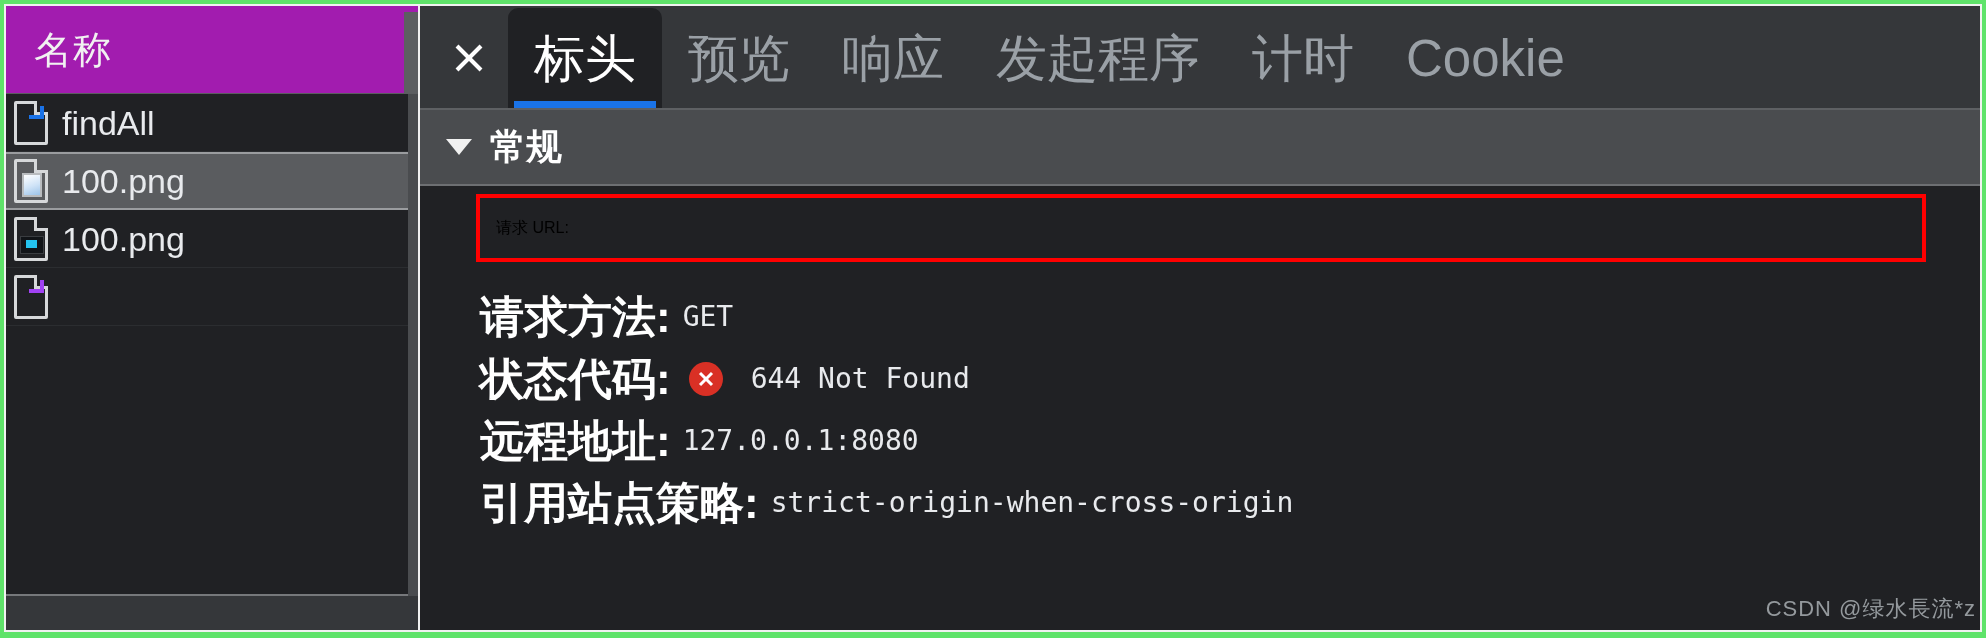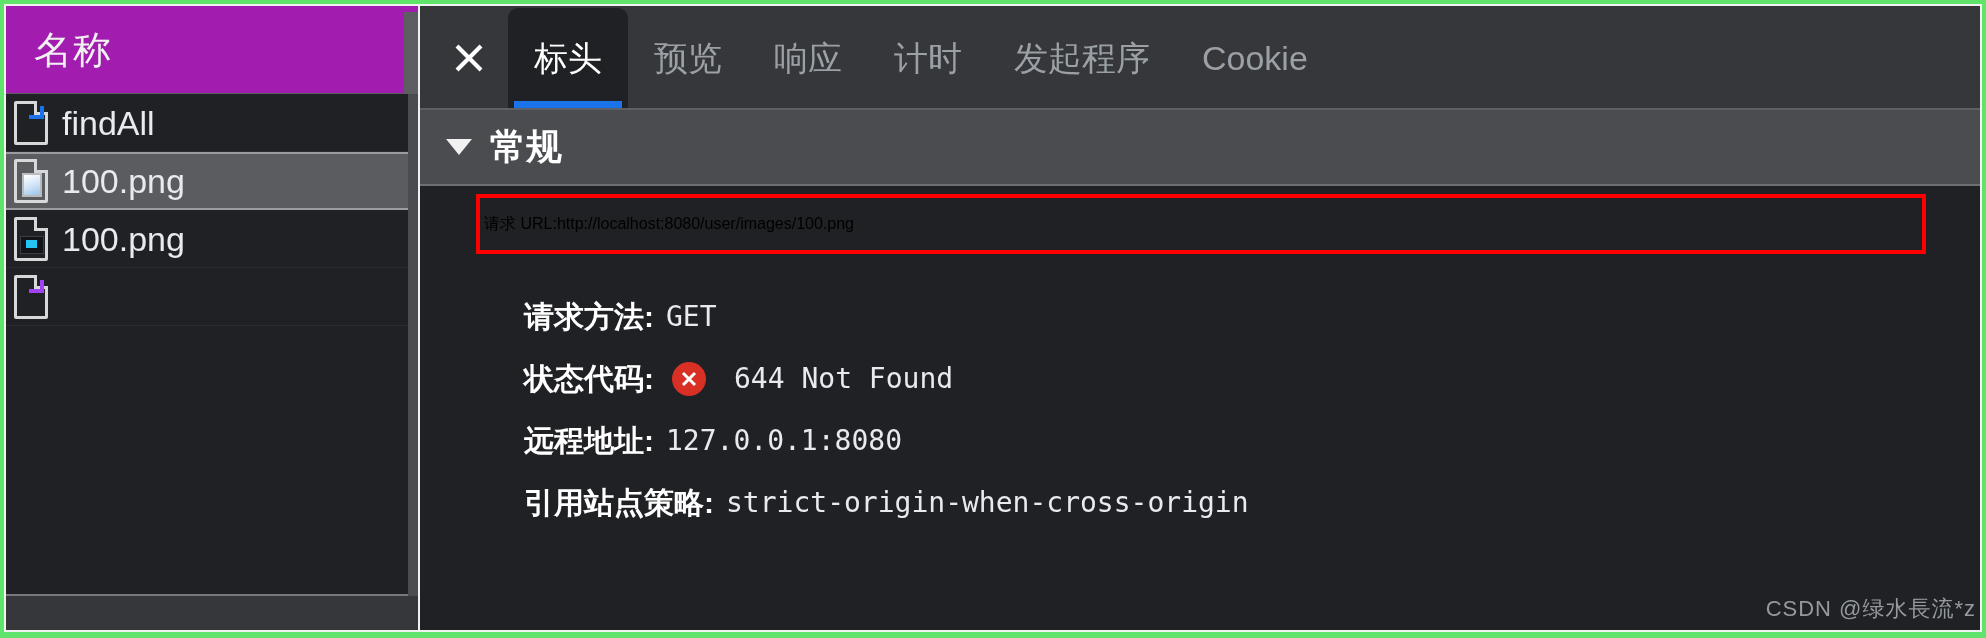--- a/index.html
+++ b/index.html
@@ -215,21 +215,21 @@
 
   .tab {
     position: relative;
     height: 100px;
     box-sizing: border-box;
     padding: 0 26px;
     display: flex;
     align-items: center;
     justify-content: center;
     color: #9aa0a6;
-    font-size: 34px;
+    font-size: 51px;
     line-height: 1;
     white-space: nowrap;
     cursor: pointer;
   }
   .tab.active {
     background: #202124;
     color: #ffffff;
     border-radius: 10px 10px 0 0;
   }
   .tab.active::after {
@@ -280,44 +280,43 @@
   .detail-row {
     display: flex;
     align-items: center;
     padding: 0 0 0 60px;
     height: 62px;
     box-sizing: border-box;
     white-space: nowrap;
   }
   .detail-row .dkey {
     color: #ffffff;
-    font-size: 30px;
+    font-size: 44px;
     font-weight: bold;
     line-height: 1;
-    margin-left: 44px;
   }
   .detail-row .dval {
     color: #e8eaed;
     font-size: 28px;
     font-family: "DejaVu Sans Mono", "Liberation Mono", monospace;
     line-height: 1;
     margin-left: 12px;
   }
   
   #row-url {
     position: absolute;
     left: 56px;
     right: 54px;
     top: 8px;
-    height: 60px;
+    height: 68px;
     box-sizing: border-box;
     border: 4px solid #ff0000;
     display: flex;
     align-items: center;
-    padding-left: 4px;
+    padding-left: 16px;
   }
   #rows-below {
     margin-top: 86px;
   }
   .status-dot {
     width: 34px;
     height: 34px;
     border-radius: 50%;
     background: #d93025;
     margin-left: 18px;
@@ -418,40 +417,39 @@
         <div class="tab active">
           <span>标头</span>
         </div>
         <div class="tab">
           <span>预览</span>
         </div>
         <div class="tab">
           <span>响应</span>
         </div>
         <div class="tab">
+          <span>发起程序</span>
+        </div>
+        <div class="tab">
           <span>计时</span>
-        </div>
-        <div class="tab">
-          <span>发起程序</span>
         </div>
         <div class="tab">
           <span>Cookie</span>
         </div>
       </div>
 
       <div id="section-general">
         <span class="caret"></span>
         <span class="sec-title">常规</span>
       </div>
 
       <div id="detail-body">
 
         <div id="row-url">
           <span class="dkey">请求 URL:</span>
-          <span class="dval">http://localhost:8080/user/images/100.png</span>
         </div>
 
         <div id="rows-below">
 
           <div class="detail-row">
             <span class="dkey">请求方法:</span>
             <span class="dval">GET</span>
           </div>
 
           <div class="detail-row">

